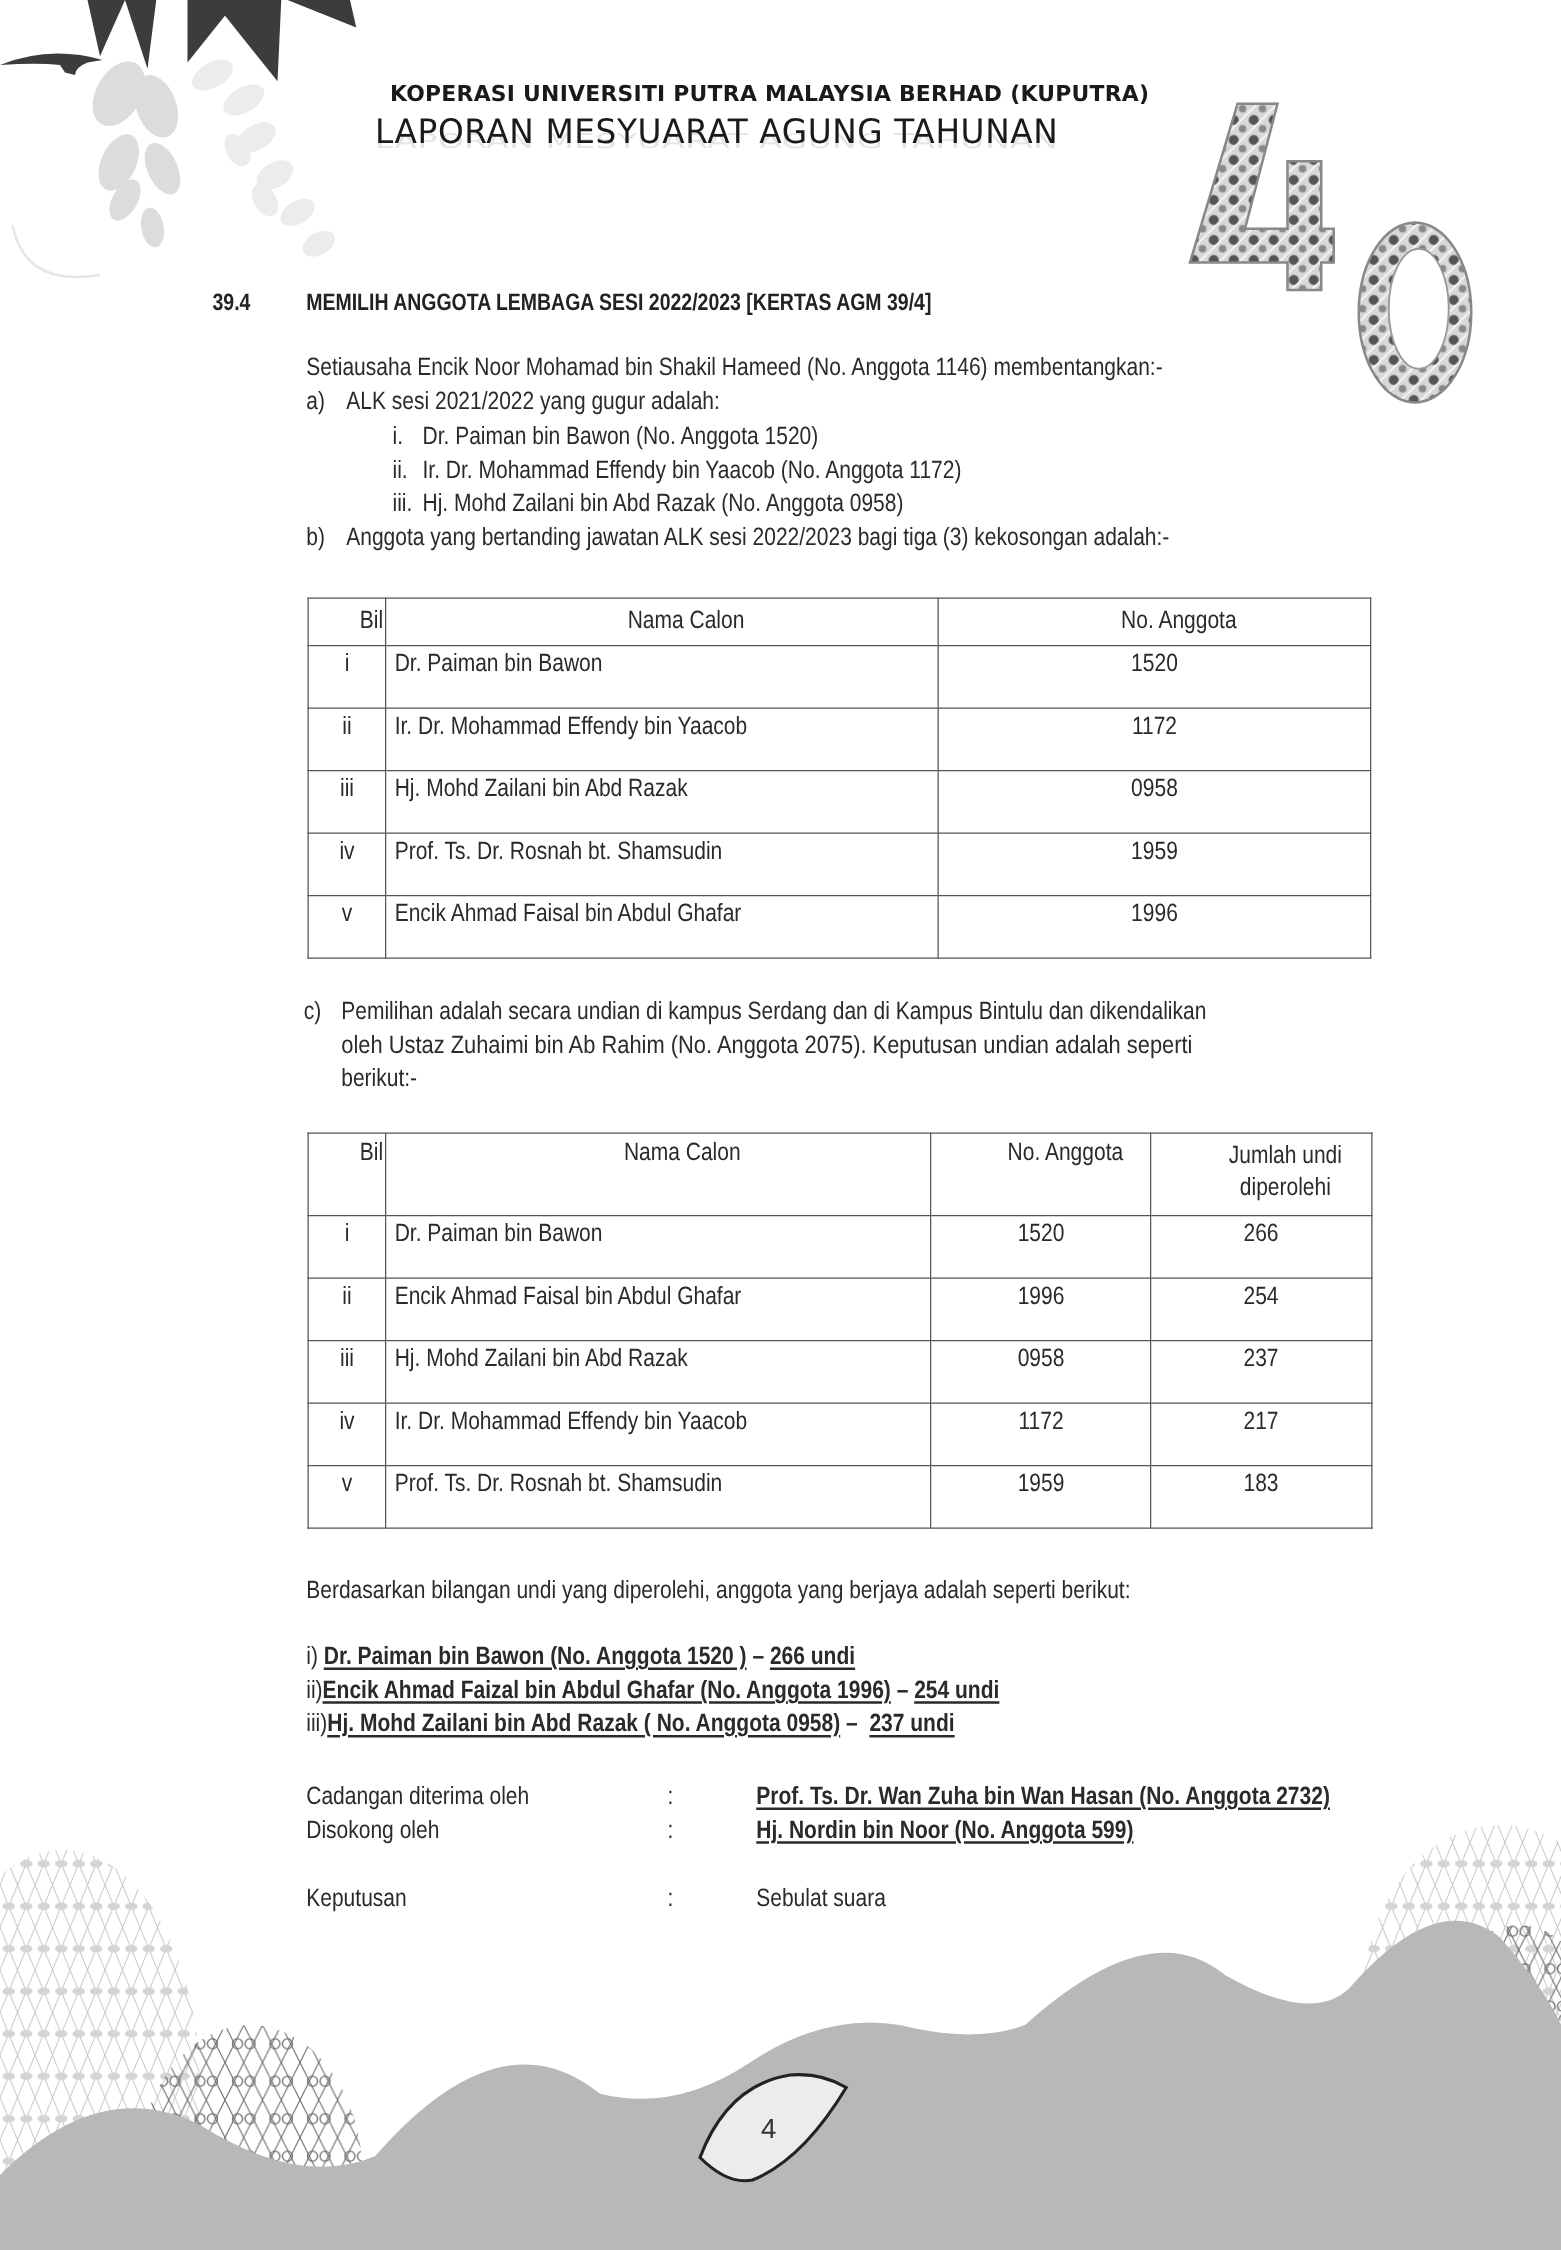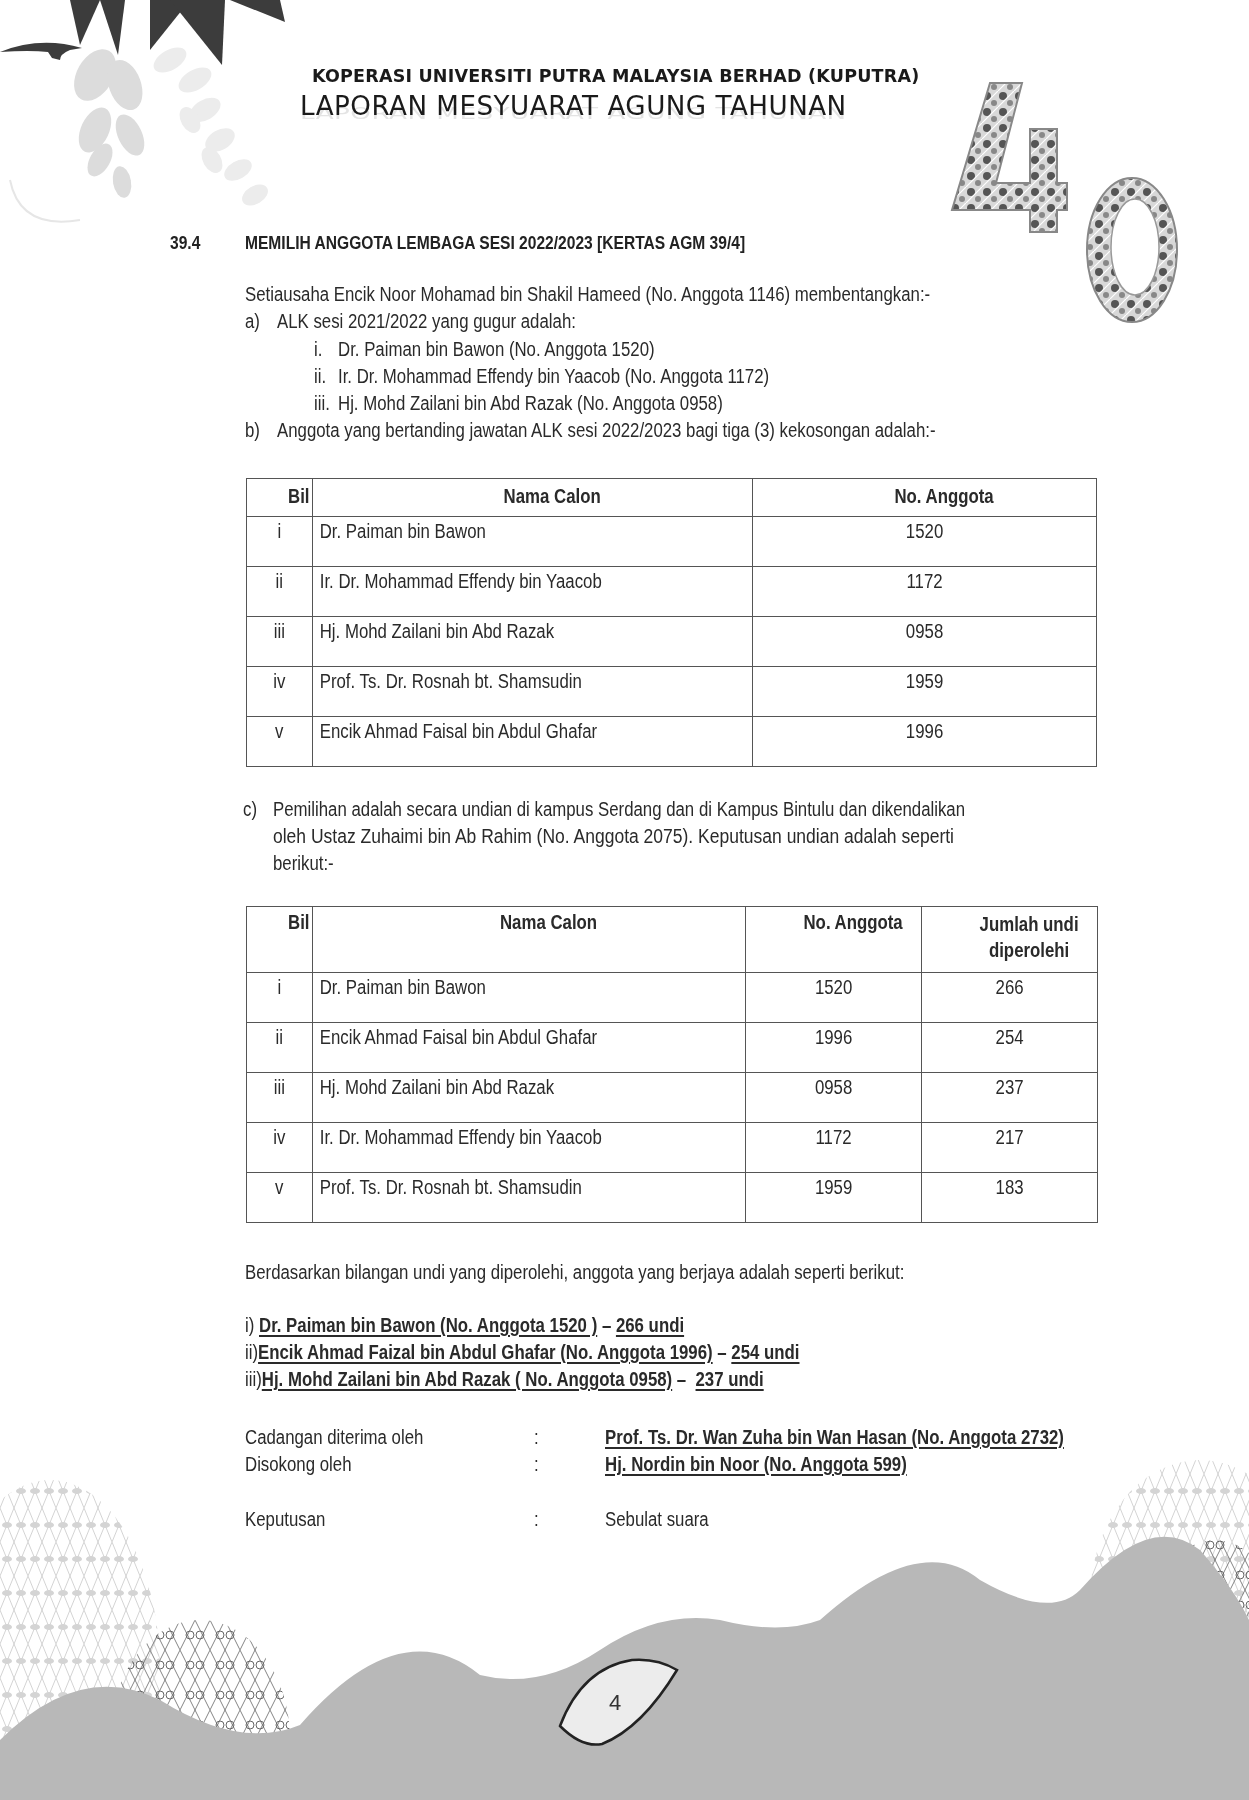--- a/index.html
+++ b/index.html
@@ -13,21 +13,21 @@
   .hdr2-shadow { position:absolute; left:300px; top:104px; font-family:"DejaVu Sans", sans-serif; font-size:27px;
           letter-spacing:0.5px; color:#e4e4e4; white-space:nowrap; transform:scaleX(0.97) scaleY(0.6); transform-origin:left top; z-index:-1; }
   .sec-num { position:absolute; left:170px; top:232px; font-weight:bold; font-size:19px; color:#222;
              transform:scaleX(0.82); transform-origin:left; }
   .sec-title { position:absolute; left:245px; top:232px; font-weight:bold; font-size:19px; color:#222;
                white-space:nowrap; transform:scaleX(0.82); transform-origin:left; }
   .txt { position:absolute; font-size:20px; color:#2a2a2a; white-space:nowrap;
          transform:scaleX(0.84); transform-origin:left; }
   table.t { position:absolute; border-collapse:collapse; font-size:20px; color:#2a2a2a; }
   table.t td, table.t th { border:1.5px solid #555; padding:0; vertical-align:top; }
-  table.t th { font-weight:bold; text-align:center;padding-left:39px; }
+  table.t th { font-weight:normal; text-align:center;padding-left:39px; }
   .cell { display:block; transform:scaleX(0.84); white-space:nowrap; }
   .c-center .cell { transform-origin:center; text-align:center; }
   .c-left .cell { transform-origin:left; text-align:left; padding-left:8px; }
   .u { text-decoration:underline; text-underline-offset:3px; font-weight:bold; }
   .result-line { position:absolute; left:245px; font-size:20px; white-space:nowrap; transform:scaleX(0.84); transform-origin:left; color:#2a2a2a; }
   .pg { position:absolute; left:555px; top:1690px; font-size:22px; color:#333; width:120px; text-align:center; }
 </style>
 </head>
 <body>
 

